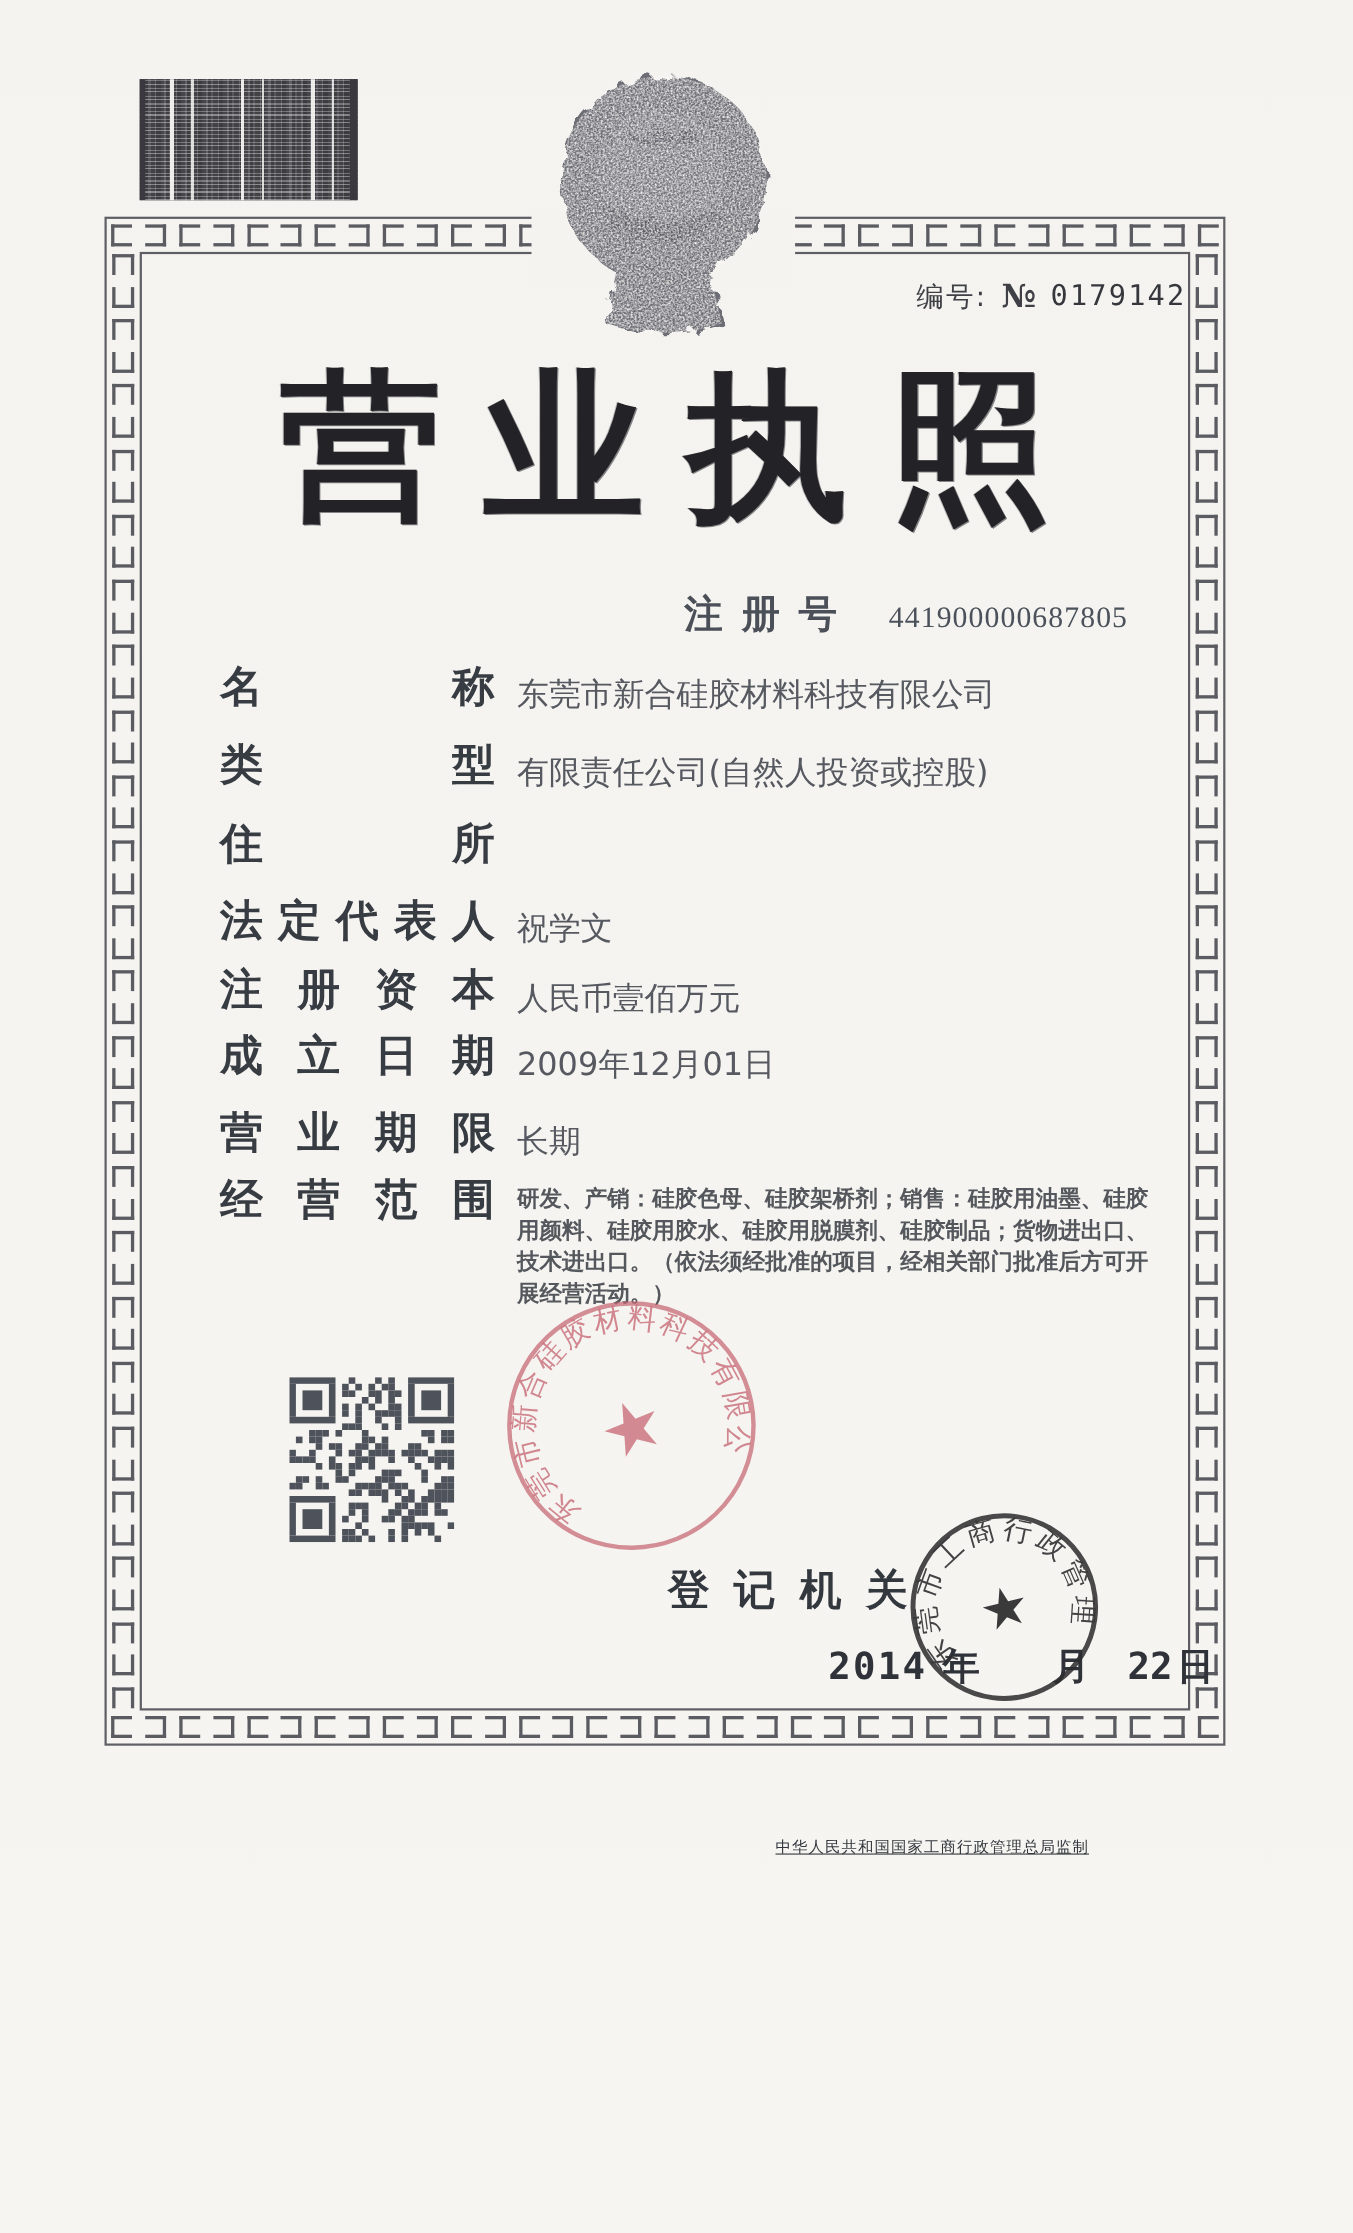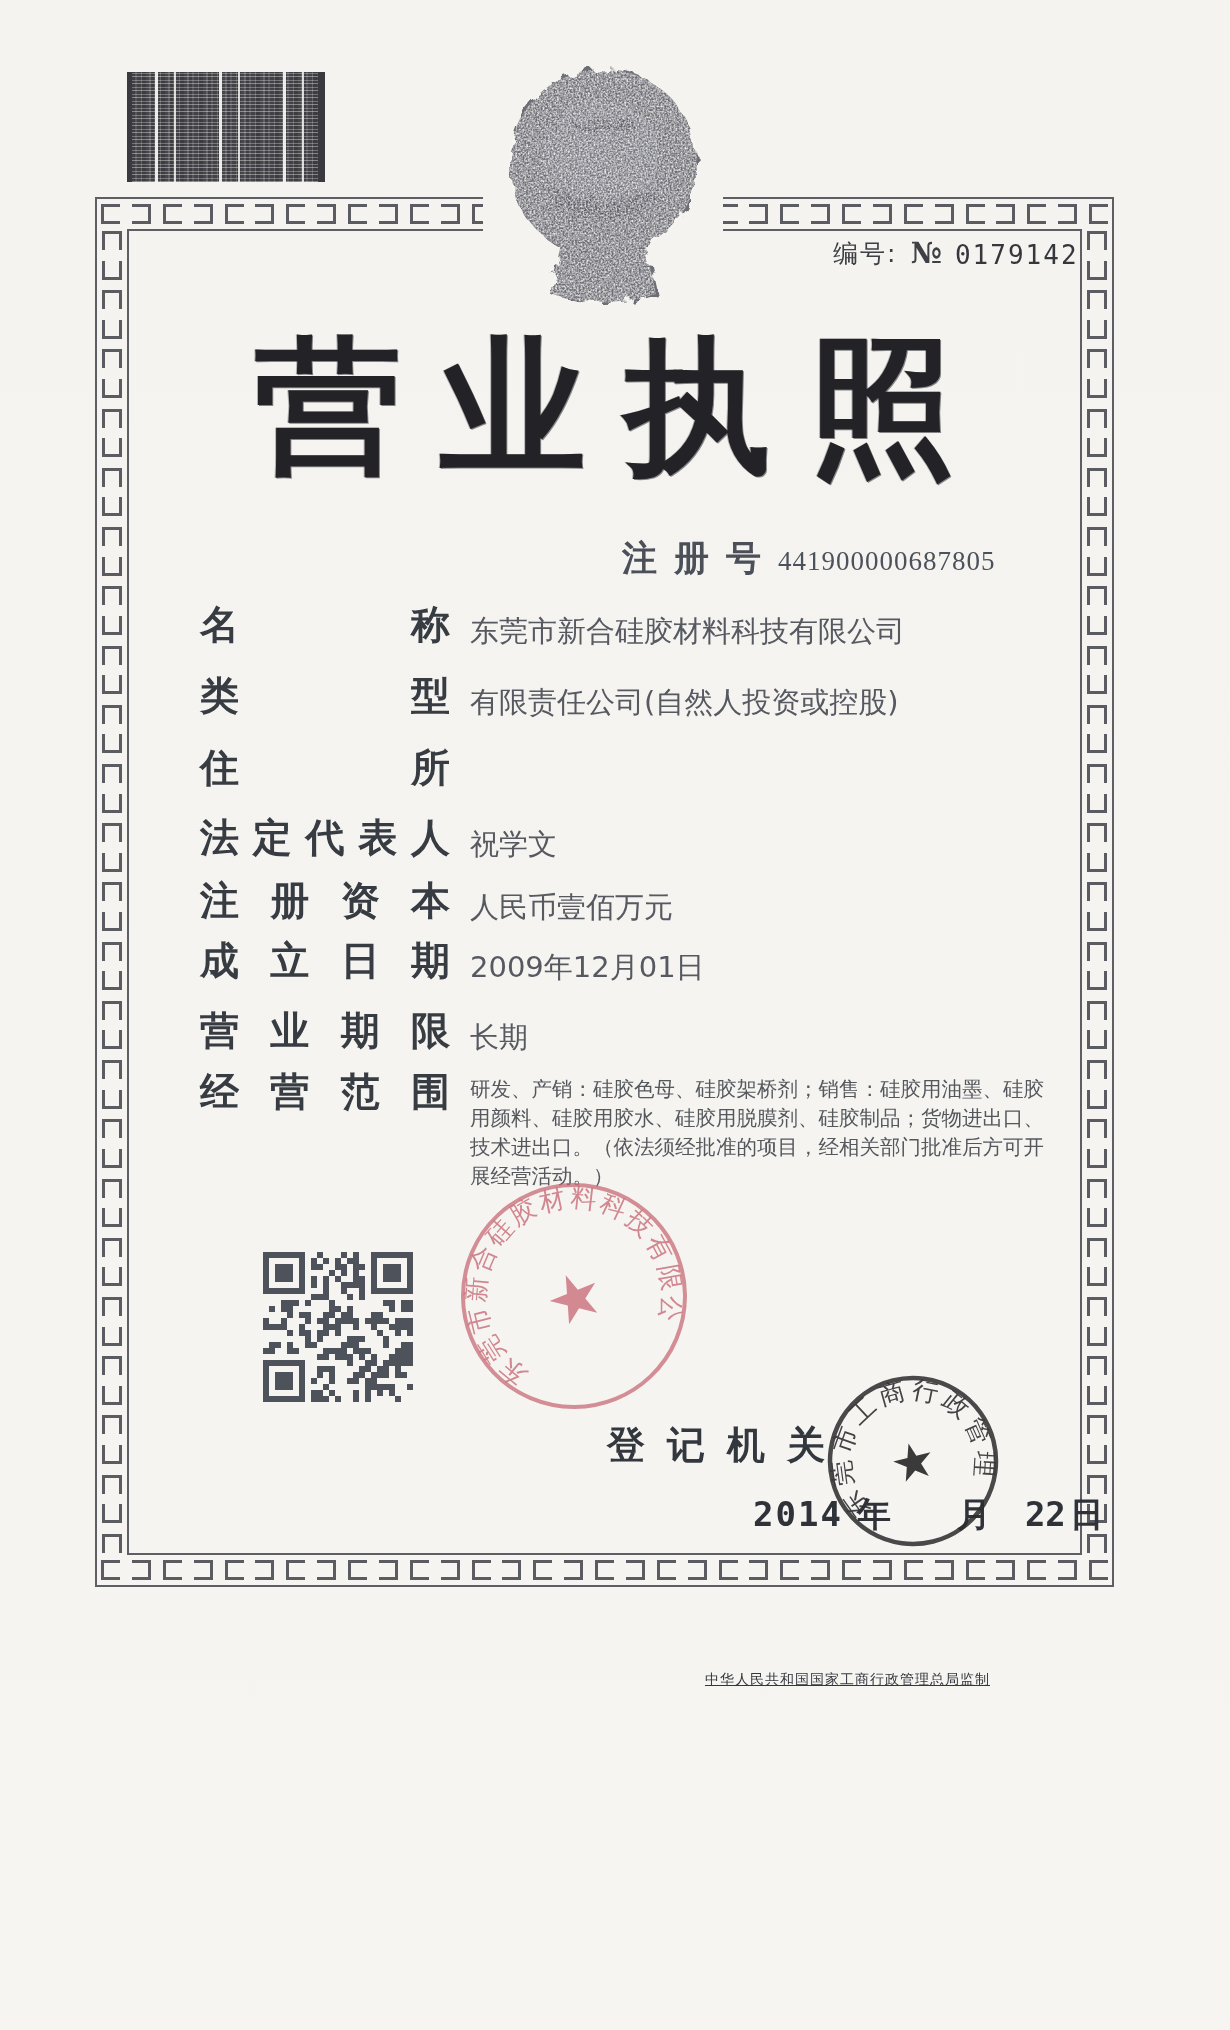--- a/index.html
+++ b/index.html
@@ -22,37 +22,37 @@
   #strip-bottom{bottom:3px;left:4px;right:4px;height:24px;}
   #strip-left{left:3px;top:32px;bottom:32px;width:24px;flex-direction:column;}
   #strip-right{right:3px;top:32px;bottom:32px;width:24px;flex-direction:column;}
   .mu{width:16px;height:14px;border:3px solid #5b5c62;border-right:0;}
   .mu.alt{border:3px solid #5b5c62;border-left:0;}
   .mv{width:14px;height:16px;border:3px solid #5b5c62;border-bottom:0;}
   .mv.alt{border:3px solid #5b5c62;border-top:0;}
   
   #emblem{position:absolute;left:483px;top:66px;width:240px;height:252px;}
   
-  #serial{position:absolute;left:833px;top:236px;display:flex;align-items:flex-end;gap:13px;color:#3e4045;}
+  #serial{position:absolute;left:833px;top:252px;display:flex;align-items:center;gap:13px;color:#3e4045;}
   #serial .lbl{font-size:25px;letter-spacing:2px;}
   #serial .no{font-family:"DejaVu Serif",serif;font-weight:700;font-size:29px;}
   #serial .num{font-family:"DejaVu Sans Mono",monospace;font-size:26px;letter-spacing:2px;color:#35373c;}
   
   #title{position:absolute;left:255px;top:325px;width:700px;display:flex;justify-content:space-between;
          font-size:146px;line-height:1.12;font-weight:900;color:#232327;
          text-shadow:1px 1px 0 rgba(40,40,45,.55), -1px 0 0 rgba(60,60,65,.35);}
   
-  #regrow{position:absolute;left:622px;top:535px;display:flex;align-items:baseline;}
+  #regrow{position:absolute;left:622px;top:535px;display:flex;align-items:baseline;gap:30px;}
   #regrow .lbl{font-size:35px;font-weight:700;letter-spacing:17px;color:#4a4f58;}
   #regrow .val{font-family:Liberation Serif, serif;font-size:27px;letter-spacing:1px;color:#4c525b;}
   
   .row{position:absolute;left:200px;display:flex;align-items:flex-start;}
   .row .lab{width:250px;display:flex;justify-content:space-between;font-size:39px;font-weight:700;color:#373b42;line-height:1;}
   .row .val{margin-left:20px;padding-top:7px;font-size:29px;color:#565960;white-space:nowrap;}
-  .row.scope .val{width:575px;white-space:normal;font-size:20.5px;line-height:1.42;padding-top:3px;color:#54575c;}
+  .row.scope .val{width:575px;white-space:normal;font-size:20.5px;line-height:1.42;padding-top:3px;color:#54575c;font-weight:bold;}
   .justify{display:flex;justify-content:space-between;}
   
   #qr{position:absolute;left:263px;top:1252px;}
   
   #seal-red{position:absolute;left:456px;top:1178px;width:236px;height:236px;transform:rotate(-22deg);opacity:.85;}
   #seal-black{position:absolute;left:818px;top:1366px;width:190px;height:190px;transform:rotate(-14deg);opacity:.93;}
   
   #registrar{position:absolute;left:607px;top:1420px;font-size:38px;font-weight:700;letter-spacing:22px;color:#33373e;white-space:nowrap;}
   #dateline{position:absolute;left:753px;top:1492px;font-size:34px;color:#2f3339;display:flex;align-items:baseline;white-space:nowrap;font-weight:bold;}
   #dateline .y{font-family:"DejaVu Sans Mono",monospace;letter-spacing:2px;}

